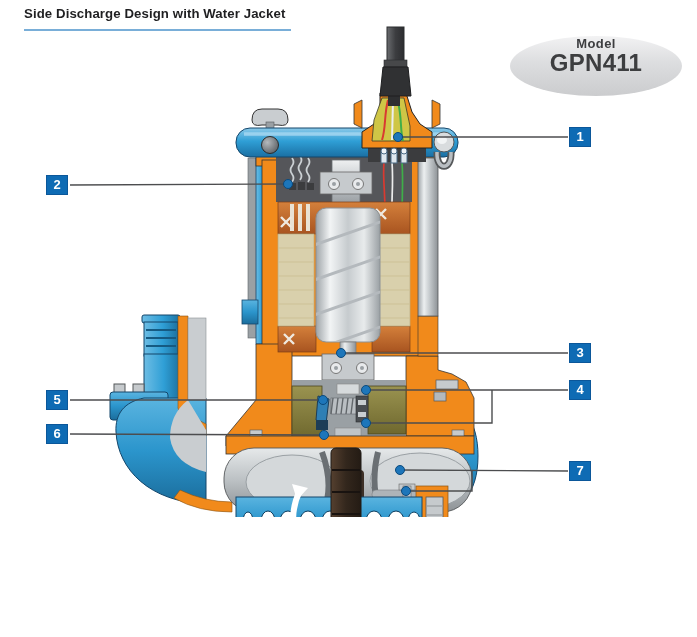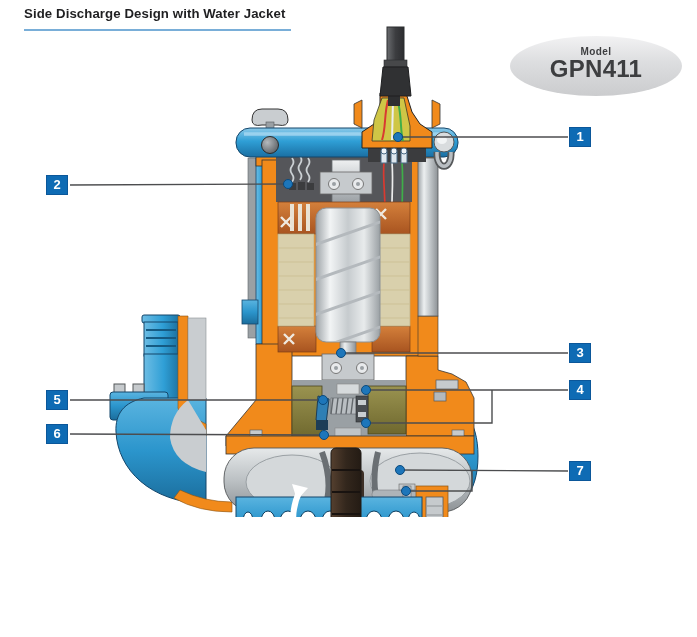--- a/index.html
+++ b/index.html
@@ -7,21 +7,21 @@
         font-family:"Liberation Sans",sans-serif;}
   #pump-svg{position:absolute;left:0;top:0;}
   .title{position:absolute;left:24px;top:6px;width:330px;font-size:13.2px;font-weight:bold;
          color:#1f1f21;letter-spacing:.1px;}
   .title-rule{position:absolute;left:24px;top:29px;width:267px;height:2px;background:#79aed8;}
   .desc{position:absolute;left:24px;top:36px;width:356px;font-size:11.6px;line-height:14px;
         color:#55565a;white-space:pre-line;}
   .badge{position:absolute;left:510px;top:36px;width:172px;height:60px;border-radius:50%;
          background:linear-gradient(180deg,#f2f2f3 0%,#dcdddf 45%,#cbccce 100%);
          text-align:center;}
-  .badge-model{margin-top:10px;font-size:10px;font-weight:bold;color:#3d3e40;letter-spacing:.4px;}
+  .badge-model{font-size:13px;font-weight:bold;color:#3d3e40;letter-spacing:.4px;}
   .badge-code{font-size:24px;font-weight:bold;color:#3d3e40;line-height:1.02;letter-spacing:.3px;text-align:center;}
   .callout{position:absolute;width:22px;height:20px;background:#0e6bb4;border:1px solid #0b579a;
            box-sizing:border-box;color:#fff;font-size:13px;font-weight:bold;text-align:center;
            line-height:18px;}
   .c1{left:569px;top:127px;} .c2{left:46px;top:175px;} .c3{left:569px;top:343px;}
   .c4{left:569px;top:380px;} .c5{left:46px;top:390px;} .c6{left:46px;top:424px;}
   .c7{left:569px;top:461px;} .c8{left:569px;top:547px;}
 </style>
 </head>
 <body>

